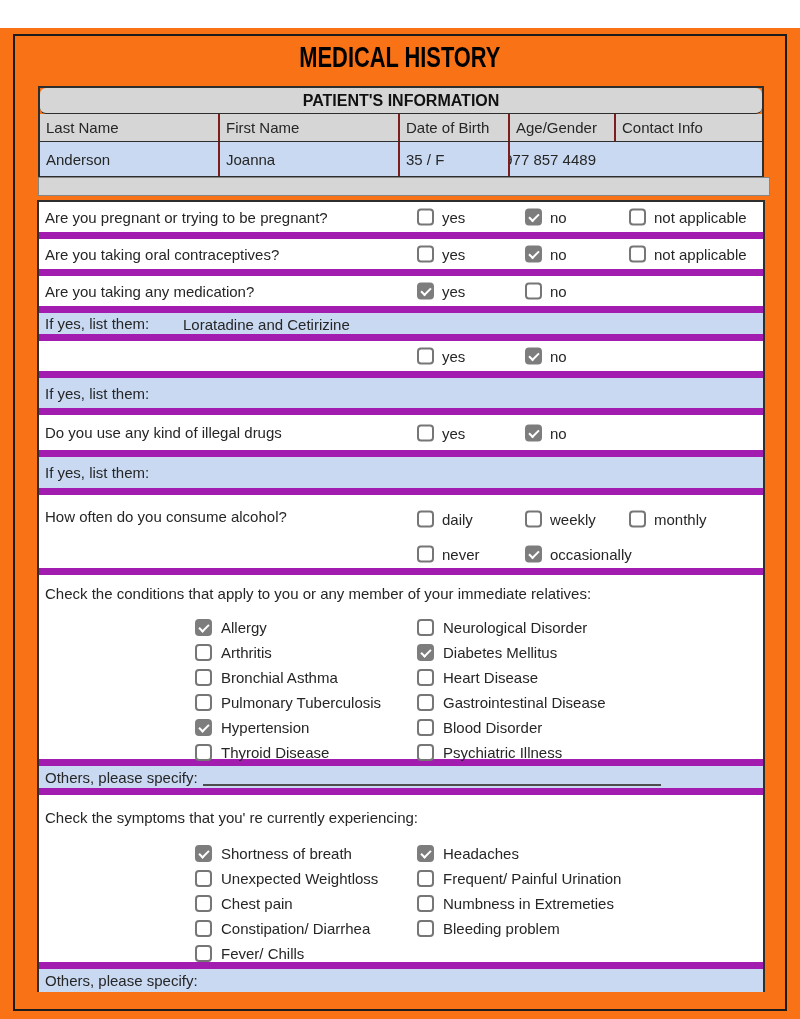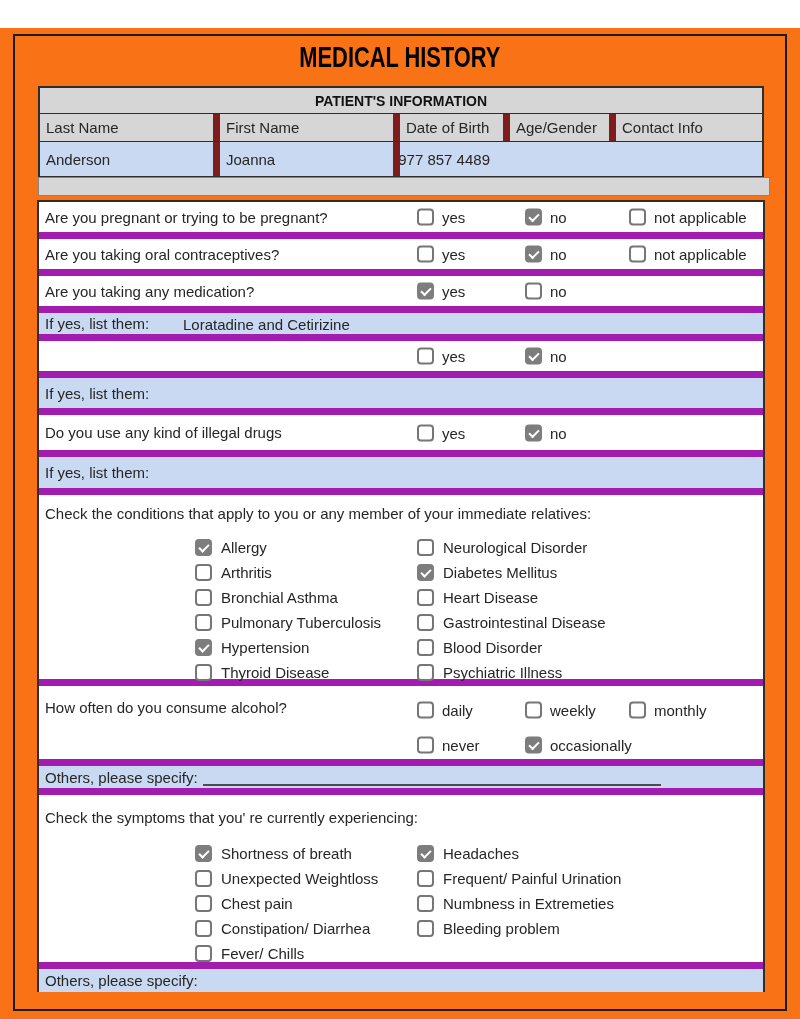--- a/index.html
+++ b/index.html
@@ -9,25 +9,25 @@
          border:2px solid #1c1c1c;box-sizing:border-box;}
   .title{position:absolute;top:13px;left:0;right:0;text-align:center;}
   .title-inner{display:inline-block;font-weight:bold;font-size:28px;color:#000;
                transform:scale(0.78,1.08);letter-spacing:0px;}
 
   
   .ptable{position:absolute;left:38px;top:58px;width:726px;height:92px;
           border:2px solid #2e2e2e;box-sizing:border-box;font-size:15px;}
   .pt-title{height:26px;background:var(--gray_fill,#d6d6d6);border-bottom:1px solid #2e2e2e;
             display:flex;align-items:center;justify-content:center;font-weight:bold;
-            font-size:14px;color:#111;box-sizing:border-box;}
+            font-size:16px;color:#111;box-sizing:border-box;border-radius:6px;}
   .pt-row{display:grid;grid-template-columns:180px 180px 110px 106px 1fr;box-sizing:border-box;}
   .pt-head{height:28px;background:var(--gray_fill,#d6d6d6);border-bottom:1px solid #2e2e2e;}
   .pt-data{height:34px;background:var(--blue_fill,#c9d9f2);}
-  .pc{border-right:7px solid #7f1d1d;padding:0 6px;display:flex;align-items:center;
+  .pc{border-right:2px solid #7f1d1d;padding:0 6px;display:flex;align-items:center;
       overflow:hidden;white-space:nowrap;box-sizing:border-box;}
   .pc:last-child{border-right:none;}
   .pc.r{justify-content:flex-end;padding-right:4px;}
   .pc.rr{justify-content:flex-end;padding-right:20px;}
 
   .graybar{position:absolute;left:38px;top:149px;width:732px;height:19px;
            background:var(--gray_fill,#d6d6d6);border:1px solid #858585;box-sizing:border-box;}
 
   
   .qtable{position:absolute;left:37px;top:172px;width:728px;height:792px;
@@ -80,20 +80,21 @@
     <div class="pt-row pt-head">
       <div class="pc">Last Name</div>
       <div class="pc">First Name</div>
       <div class="pc">Date of Birth</div>
       <div class="pc">Age/Gender</div>
       <div class="pc">Contact Info</div>
     </div>
     <div class="pt-row pt-data">
       <div class="pc">Anderson</div>
       <div class="pc">Joanna</div>
+      <div class="pc">35 / F</div>
       <div class="pc rr">0977 857 4489</div>
     </div>
   </div>
 
   <div class="graybar"></div>
 
   <div class="qtable">
 
     <div class="row h37">
       <div class="qlabel">Are you pregnant or trying to be pregnant?</div>
@@ -170,20 +171,44 @@
         <span class="cb checked"></span>
         <span>no</span>
       </div>
     </div>
 
     <div class="row blue h38">
       <div class="qlabel">If yes, list them:</div>
       <div class="listvalue"></div>
     </div>
 
+    <div class="row h80 multiline">
+      <div class="qlabel">How often do you consume alcohol?</div>
+      <div class="opt p1 l1">
+        <span class="cb"></span>
+        <span>daily</span>
+      </div>
+      <div class="opt p2 l1">
+        <span class="cb"></span>
+        <span>weekly</span>
+      </div>
+      <div class="opt p3 l1">
+        <span class="cb"></span>
+        <span>monthly</span>
+      </div>
+      <div class="opt p1 l2">
+        <span class="cb"></span>
+        <span>never</span>
+      </div>
+      <div class="opt p2 l2">
+        <span class="cb checked"></span>
+        <span>occasionally</span>
+      </div>
+    </div>
+
     <div class="row h191 sec">
       <div class="intro">Check the conditions that apply to you or any member of your immediate relatives:</div>
       <div class="col colL">
         <div class="citem">
           <span class="cb checked"></span>
           <span>Allergy</span>
         </div>
         <div class="citem">
           <span class="cb"></span>
           <span>Arthritis</span>
@@ -226,44 +251,20 @@
           <span class="cb"></span>
           <span>Blood Disorder</span>
         </div>
         <div class="citem">
           <span class="cb"></span>
           <span>Psychiatric Illness</span>
         </div>
       </div>
     </div>
 
-    <div class="row h80 multiline">
-      <div class="qlabel">How often do you consume alcohol?</div>
-      <div class="opt p1 l1">
-        <span class="cb"></span>
-        <span>daily</span>
-      </div>
-      <div class="opt p2 l1">
-        <span class="cb"></span>
-        <span>weekly</span>
-      </div>
-      <div class="opt p3 l1">
-        <span class="cb"></span>
-        <span>monthly</span>
-      </div>
-      <div class="opt p1 l2">
-        <span class="cb"></span>
-        <span>never</span>
-      </div>
-      <div class="opt p2 l2">
-        <span class="cb checked"></span>
-        <span>occasionally</span>
-      </div>
-    </div>
-
     <div class="row blue h29">
       <div class="qlabel">Others, please specify:</div>
       <span class="blankline"></span>
     </div>
 
     <div class="row h174 sec sym">
       <div class="intro">Check the symptoms that you' re currently experiencing:</div>
       <div class="col colL">
         <div class="citem">
           <span class="cb checked"></span>

